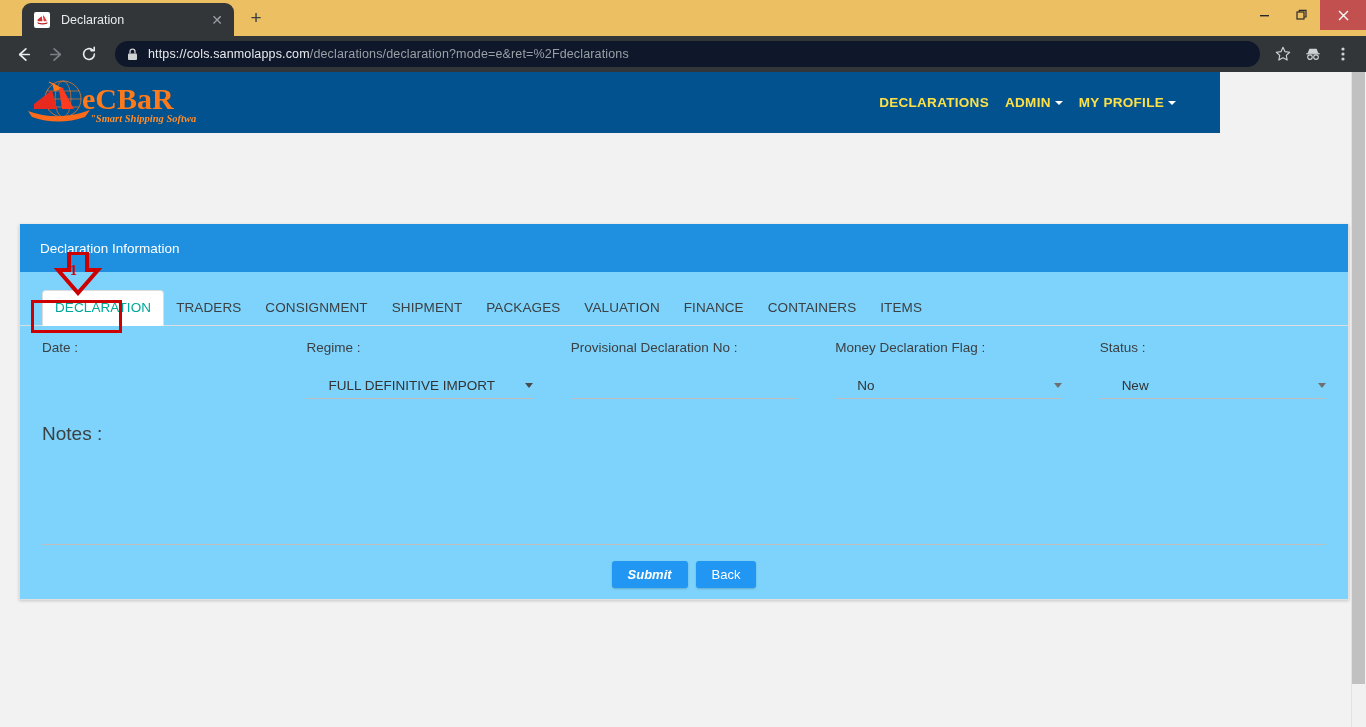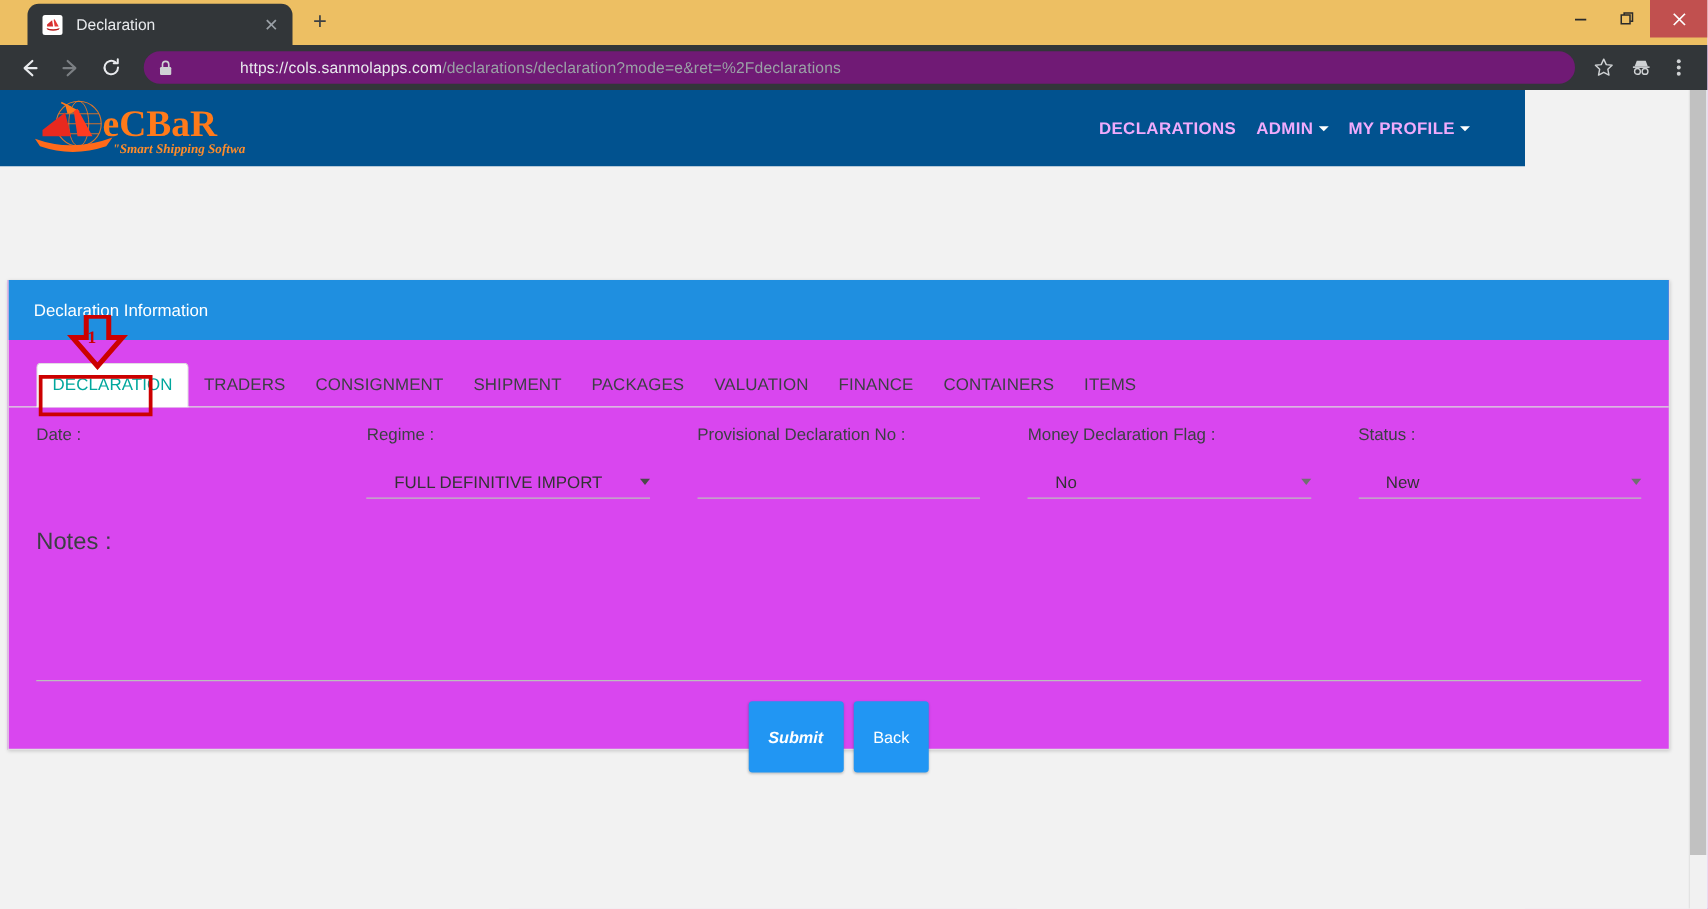--- a/index.html
+++ b/index.html
@@ -52,22 +52,22 @@
 
   #toolbar {
     height: 36px; background: #323639; display: flex; align-items: center;
     padding: 0 8px;
   }
   .nav-btn {
     width: 30px; height: 30px; display: flex; align-items: center;
     justify-content: center; margin-right: 3px; cursor: pointer;
   }
   #omnibox {
-    flex: 1; height: 26px; background: #701a75; border-radius: 13px;
-    display: flex; align-items: center; padding: 0 12px; margin: 0 8px; gap: 44px;
+    flex: 1; height: 26px; background: #0f172a; border-radius: 13px;
+    display: flex; align-items: center; padding: 0 12px; margin: 0 8px;
   }
   #lock-icon { margin-right: 10px; display: flex; }
   #url-text {
     font-size: 12.5px; color: #9aa0a6; white-space: nowrap;
     overflow: hidden; letter-spacing: .15px;
   }
   #url-text .host { color: #e8eaed; }
   .tb-right {
     width: 30px; height: 30px; display: flex; align-items: center;
     justify-content: center; cursor: pointer;
@@ -92,33 +92,33 @@
   #navbar {
     height: 61px; background: #01528f; display: flex; align-items: center;
     padding: 0 22px 0 16px; position: relative;
   }
   #brand-logo { display: flex; align-items: center; height: 52px; }
   #nav-links {
     margin-left: auto; display: flex; align-items: center; gap: 16px;
     padding-right: 22px;
   }
   .nav-link {
-    color: #f0abfc; font-size: 13.5px; font-weight: bold; letter-spacing: .3px;
+    color: #fde047; font-size: 13.5px; font-weight: bold; letter-spacing: .3px;
     cursor: pointer; display: flex; align-items: center; gap: 4px; text-align: right;
   }
   .caret {
     width: 0; height: 0; border-left: 4px solid transparent;
     border-right: 4px solid transparent; border-top: 4px solid #fff;
     display: inline-block;
   }
 
   
   #panel {
-    position: absolute; left: 6px; top: 152px; width: 1330px; height: 376px;
-    background: #d946ef; border: 1px solid #e0e0e0; border-top: none;
+    position: absolute; left: 19px; top: 152px; width: 1330px; height: 376px;
+    background: #7dd3fc; border: 1px solid #e0e0e0; border-top: none;
     box-shadow: 0 1px 3px rgba(0,0,0,.18);
   }
   #panel-header {
     height: 48px; background: #1f8fe0; display: flex; align-items: center;
     padding: 0 20px;
   }
   #panel-title { color: #fff; font-size: 13.5px; }
 
   #tabs-row {
     display: flex; align-items: flex-end; padding: 0 22px;
@@ -169,21 +169,21 @@
     width: 100%; height: 100%; border: none; outline: none; resize: none;
     font-family: "Liberation Sans", sans-serif; font-size: 13.5px;
     color: #333; background: transparent;
   }
 
   #buttons-row {
     display: flex; justify-content: center; gap: 8px; margin-top: 16px;
   }
   .btn {
     background: #2196f3; color: #fff; border: none; border-radius: 3px;
-    padding: 21px 16px; font-size: 13px; cursor: pointer;
+    padding: 6px 16px; font-size: 13px; cursor: pointer;
     font-family: "Liberation Sans", sans-serif;
     box-shadow: 0 1px 2px rgba(0,0,0,.2);
   }
   #submit-button { font-style: italic; font-weight: bold; }
 
   
   #annotation-arrow {
     position: absolute; left: 52px; top: 180px; width: 52px; height: 44px;
     pointer-events: none; z-index: 20;
   }

